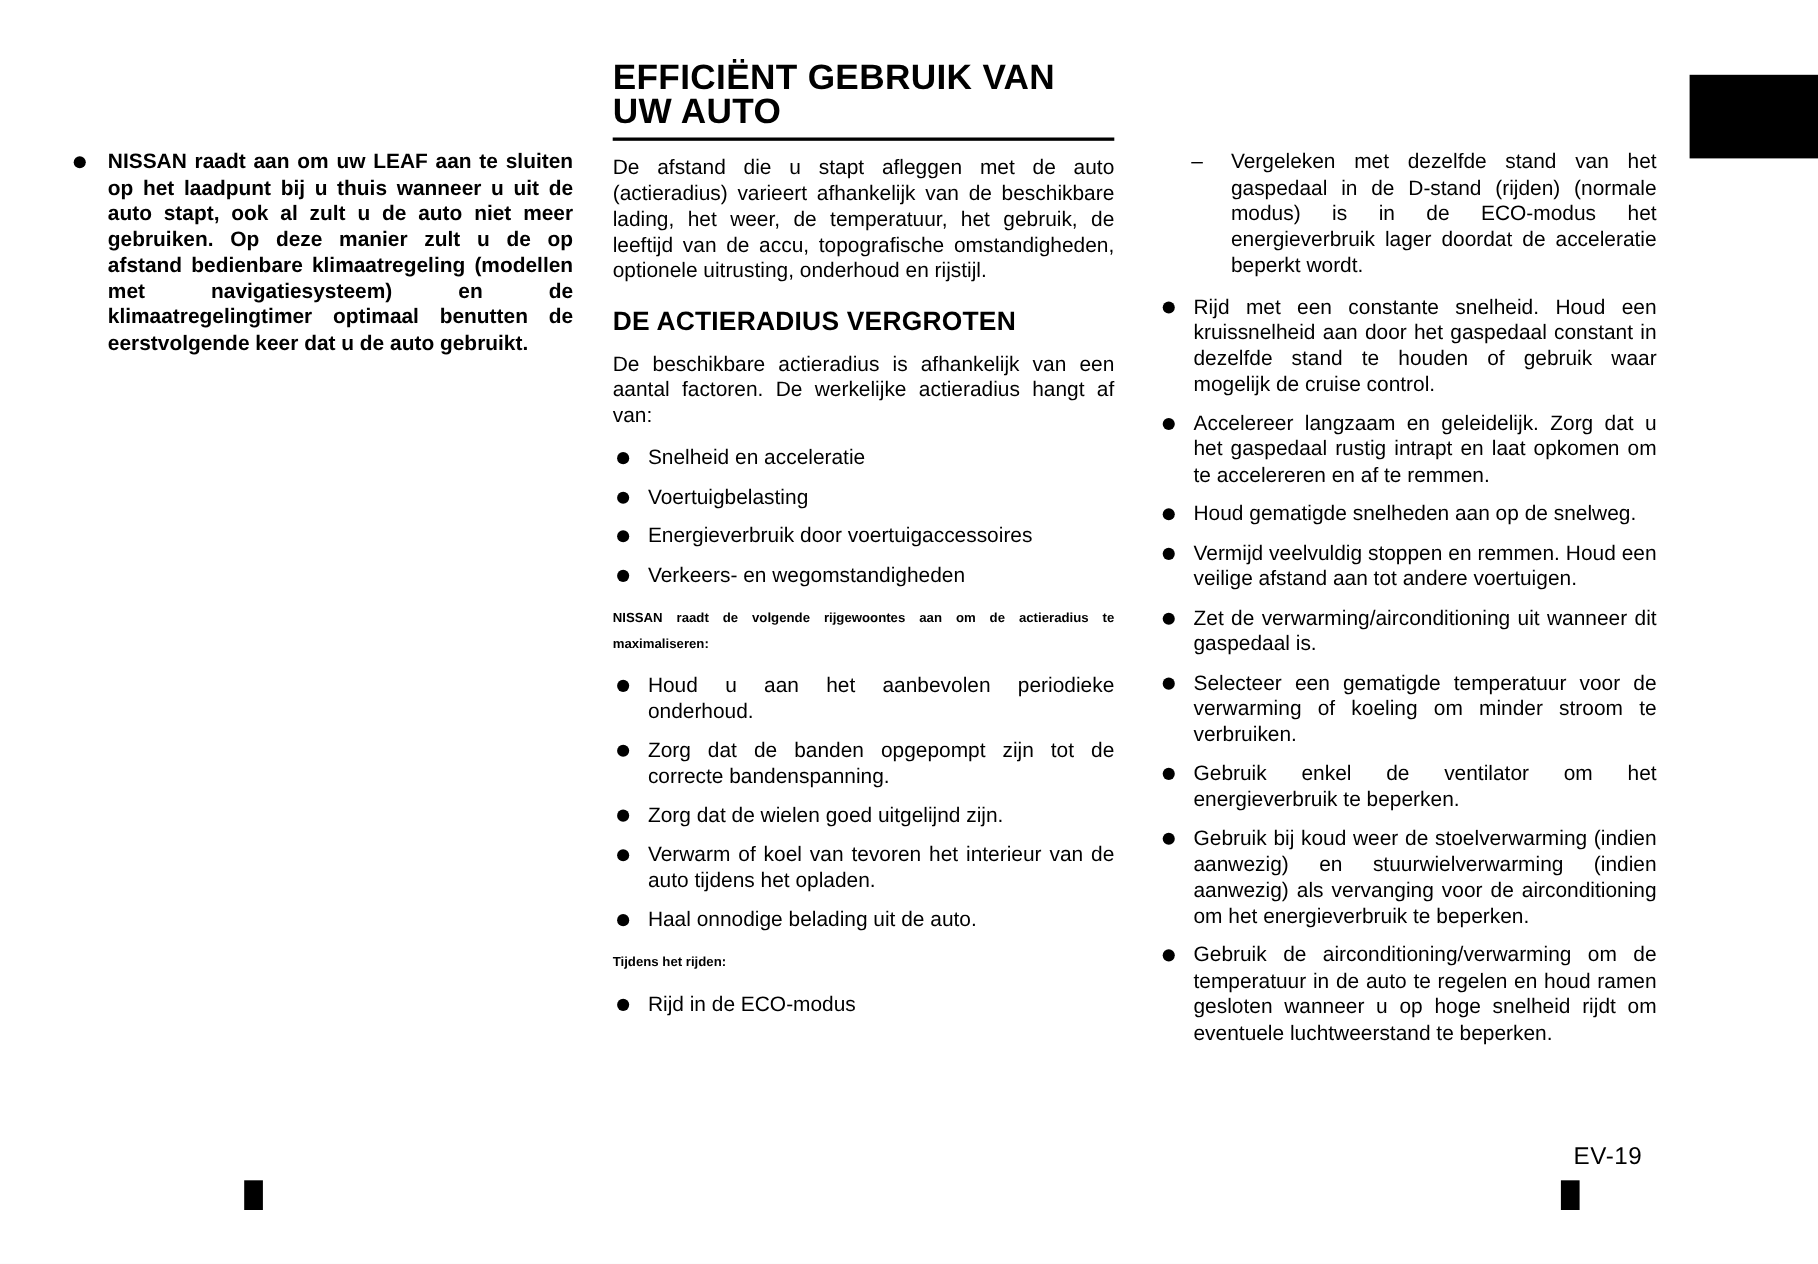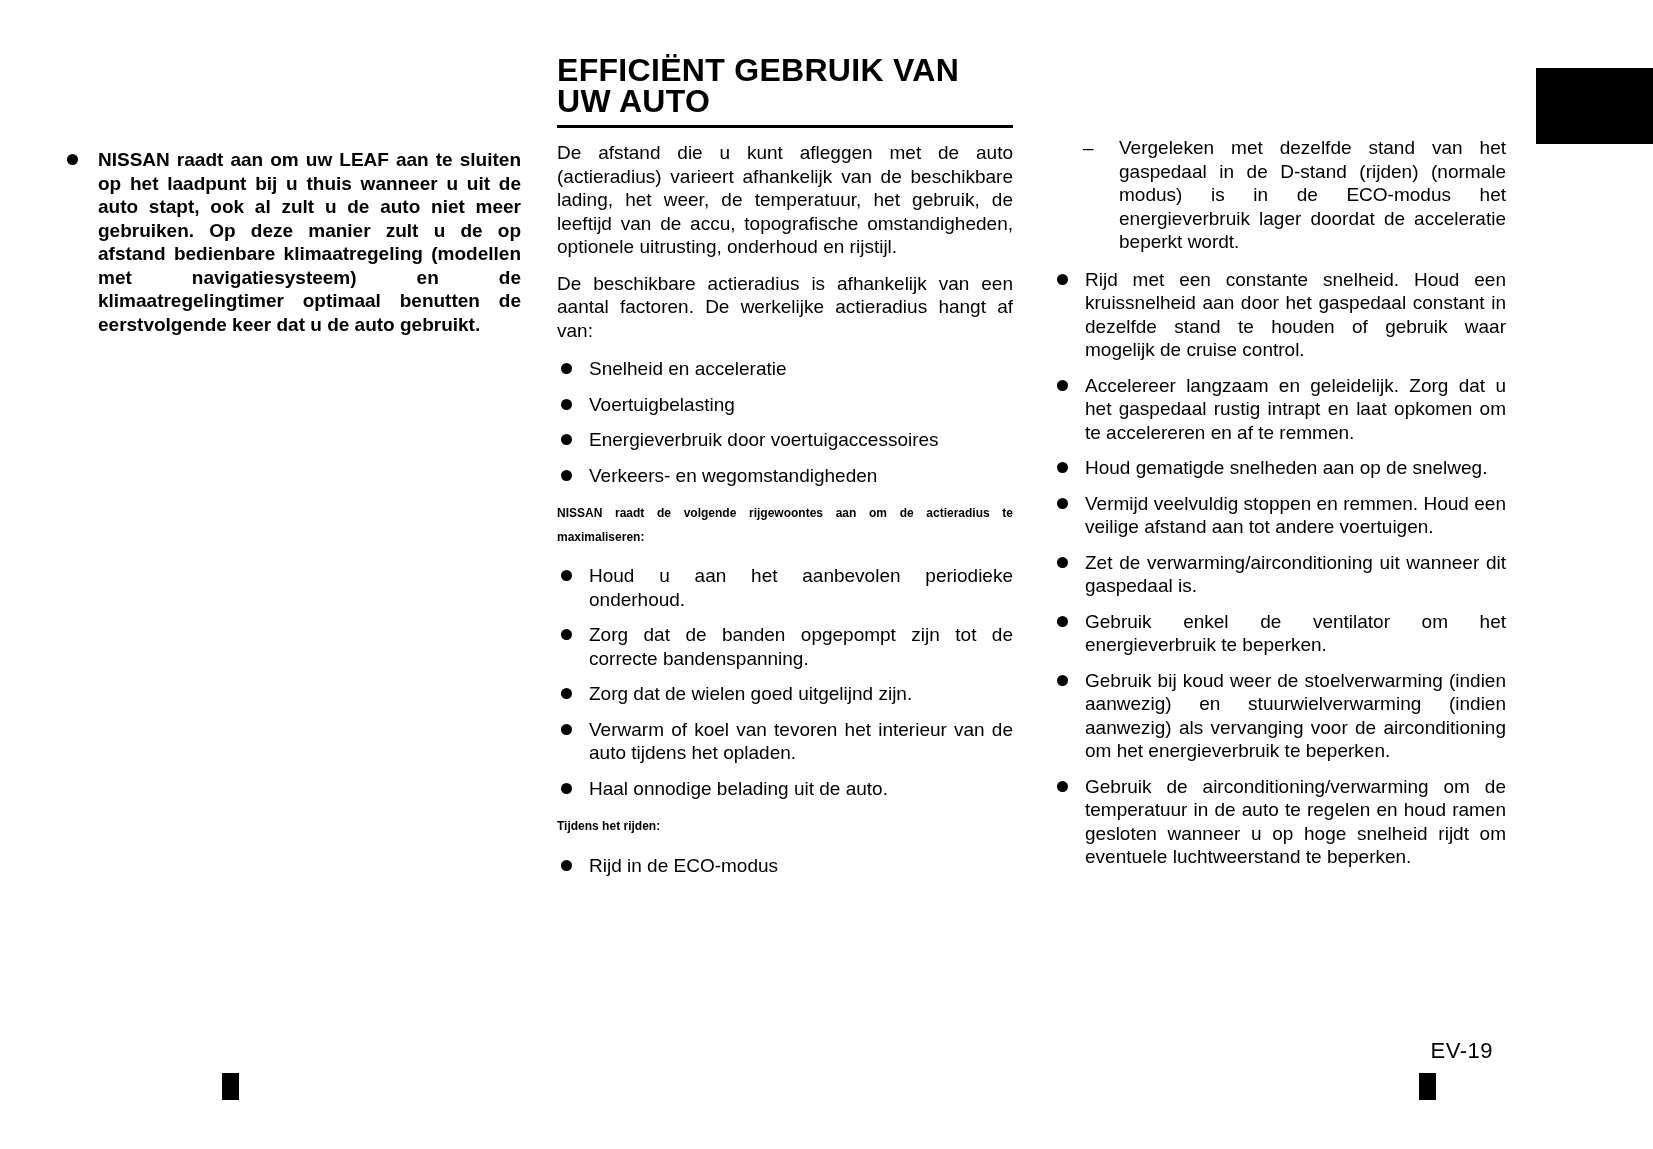--- a/index.html
+++ b/index.html
@@ -54,21 +54,21 @@
     list-style: none;
     margin: 15px 0 0 0;
     padding: 0 0 0 4px;
   }
   ul.bullet-list li {
     display: flex;
     margin-bottom: 12px;
     font-size: 19px;
     line-height: 23.5px;
   }
-  ul.bullet-list li:last-child { margin-bottom: 0; margin-top: 12px; }
+  ul.bullet-list li:last-child { margin-bottom: 0; }
   .dot {
     flex: 0 0 11px;
     width: 11px;
     height: 11px;
     border-radius: 50%;
     background: #000;
     margin-top: 6px;
     margin-right: 17px;
   }
   .col-left .dot { margin-right: 20px; }
@@ -123,22 +123,23 @@
         <span class="dot"></span>
         <span class="txt bold">NISSAN raadt aan om uw LEAF aan te sluiten op het laadpunt bij u thuis wanneer u uit de auto stapt, ook al zult u de auto niet meer gebruiken. Op deze manier zult u de op afstand bedienbare klimaatregeling (modellen met navigatiesysteem) en de klimaatregelingtimer optimaal benutten de eerstvolgende keer dat u de auto gebruikt.</span>
       </li>
     </ul>
   </div>
 
   <div class="col col-mid">
     <h1 class="title">EFFICIËNT GEBRUIK VAN UW AUTO</h1>
     <div class="rule"></div>
 
-    <p class="body-text">De afstand die u kunt afleggen met de auto (actieradius) varieert afhankelijk van de beschikbare lading, het weer, de temperatuur, het gebruik, de leeftijd van de accu, topografische omstandigheden, optionele uitrusting, onderhoud en rijstijl.</p>
-
+    <p class="body-text">De afstand die u stapt afleggen met de auto (actieradius) varieert afhankelijk van de beschikbare lading, het weer, de temperatuur, het gebruik, de leeftijd van de accu, topografische omstandigheden, optionele uitrusting, onderhoud en rijstijl.</p>
+
+    <h2 class="section-heading">DE ACTIERADIUS VERGROTEN</h2>
     <p class="body-text">De beschikbare actieradius is afhankelijk van een aantal factoren. De werkelijke actieradius hangt af van:</p>
 
     <ul class="bullet-list">
       <li>
         <span class="dot"></span>
         <span class="txt">Snelheid en acceleratie</span>
       </li>
       <li>
         <span class="dot"></span>
         <span class="txt">Voertuigbelasting</span>
@@ -211,20 +212,24 @@
       <li>
         <span class="dot"></span>
         <span class="txt">Vermijd veelvuldig stoppen en remmen. Houd een veilige afstand aan tot andere voertuigen.</span>
       </li>
       <li>
         <span class="dot"></span>
         <span class="txt">Zet de verwarming/airconditioning uit wanneer dit gaspedaal is.</span>
       </li>
       <li>
         <span class="dot"></span>
+        <span class="txt">Selecteer een gematigde temperatuur voor de verwarming of koeling om minder stroom te verbruiken.</span>
+      </li>
+      <li>
+        <span class="dot"></span>
         <span class="txt">Gebruik enkel de ventilator om het energieverbruik te beperken.</span>
       </li>
       <li>
         <span class="dot"></span>
         <span class="txt">Gebruik bij koud weer de stoelverwarming (indien aanwezig) en stuurwielverwarming (indien aanwezig) als vervanging voor de airconditioning om het energieverbruik te beperken.</span>
       </li>
       <li>
         <span class="dot"></span>
         <span class="txt">Gebruik de airconditioning/verwarming om de temperatuur in de auto te regelen en houd ramen gesloten wanneer u op hoge snelheid rijdt om eventuele luchtweerstand te beperken.</span>
       </li>

